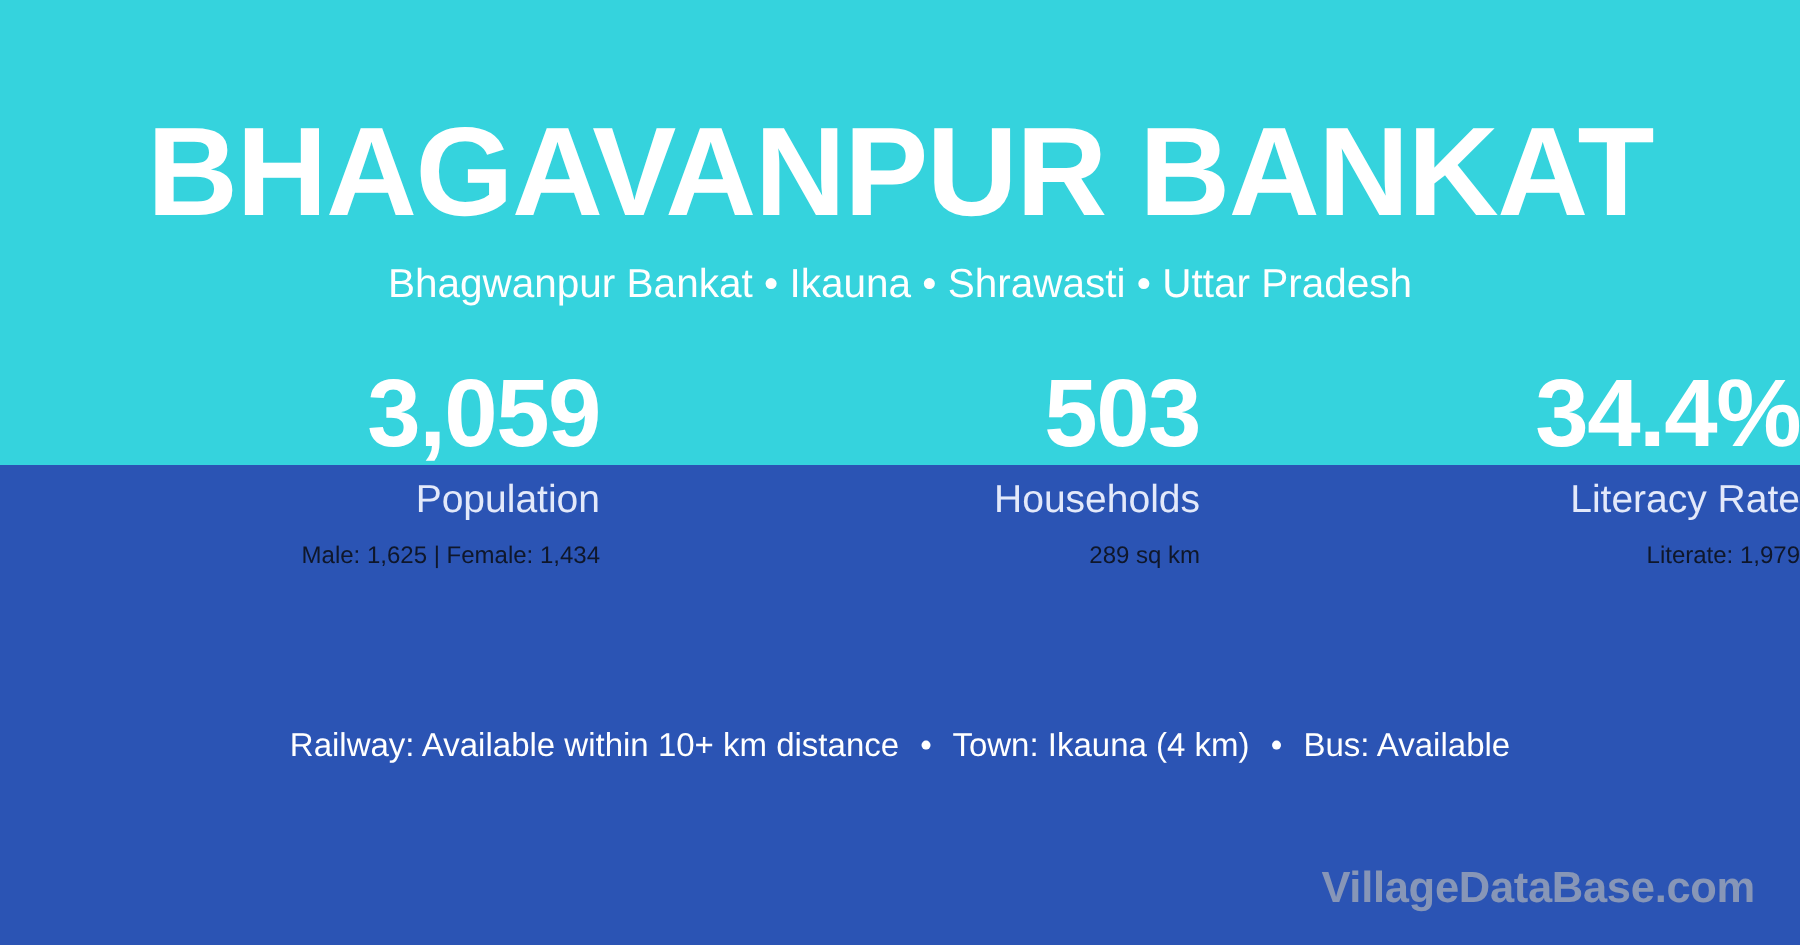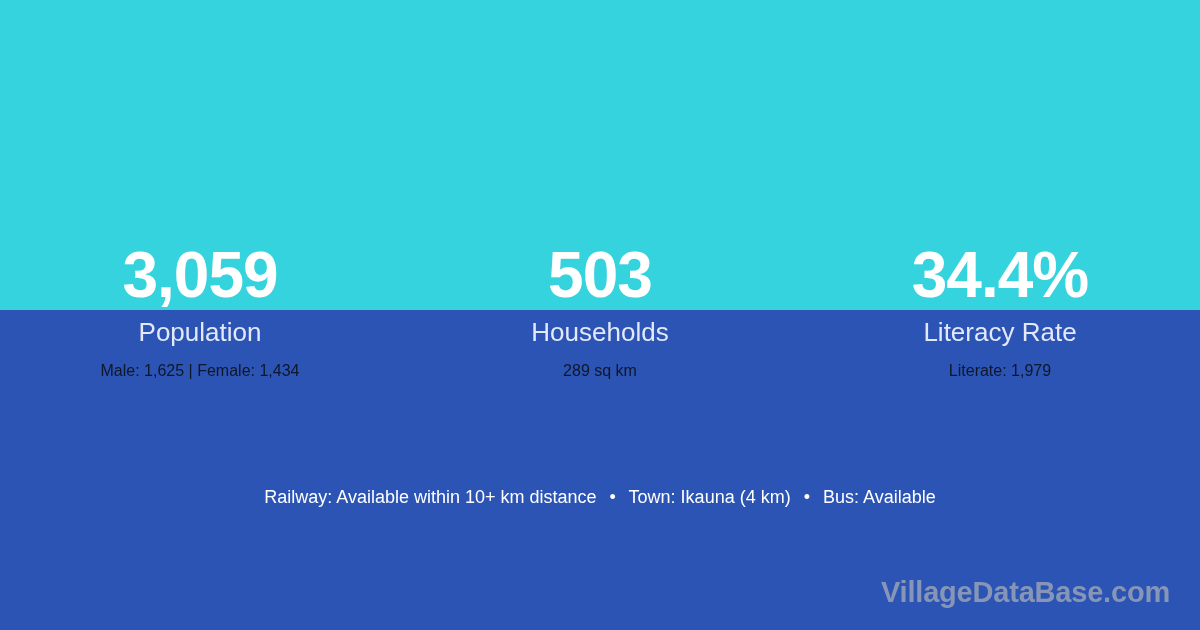--- a/index.html
+++ b/index.html
@@ -63,21 +63,21 @@
 
   
   .stats-row {
     position: absolute;
     left: 0; top: 243px;
     width: 1200px;
     display: flex;
   }
   .stat-col {
     flex: 1 1 0;
-    text-align: center;
+    text-align: right;
   }
   .stat-value {
     font-size: 64px;
     line-height: 64px;
     font-weight: 700;
     color: #ffffff;
     letter-spacing: -1px;
     height: 67px;
   }
   .stat-label {
@@ -94,21 +94,21 @@
     color: #0f172a;
     padding-top: 18px;
   }
 
   
   .infra {
     position: absolute;
     left: 0; top: 484px;
     width: 1200px;
     text-align: center;
-    font-size: 18px;
+    font-size: 22px;
     line-height: 26px;
     font-weight: 400;
     color: #ffffff;
     white-space: nowrap;
   }
   .infra .sep {
     padding: 0 8px;
     color: #ffffff;
   }
 
@@ -139,20 +139,24 @@
   }
 </style>
 </head>
 <body>
 
 <div id="card">
 
   <div class="band-top"></div>
   <div class="band-bottom"></div>
 
+  <div class="header">
+    <h1 class="village-title">BHAGAVANPUR BANKAT</h1>
+    <div class="village-subtitle">Bhagwanpur Bankat • Ikauna • Shrawasti • Uttar Pradesh</div>
+  </div>
 
   <div class="stats-row">
 
     <div class="stat-col">
       <div class="stat-value">3,059</div>
       <div class="stat-label">Population</div>
       <div class="stat-sub">Male: 1,625 | Female: 1,434</div>
     </div>
 
     <div class="stat-col">

